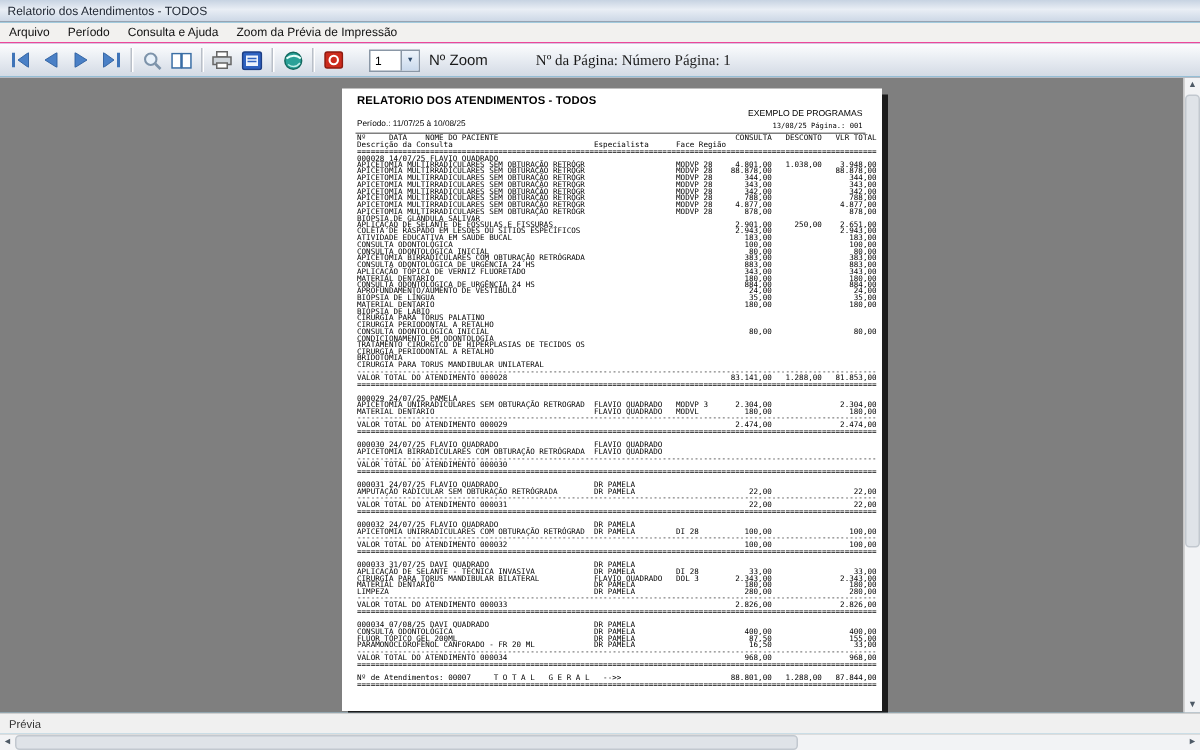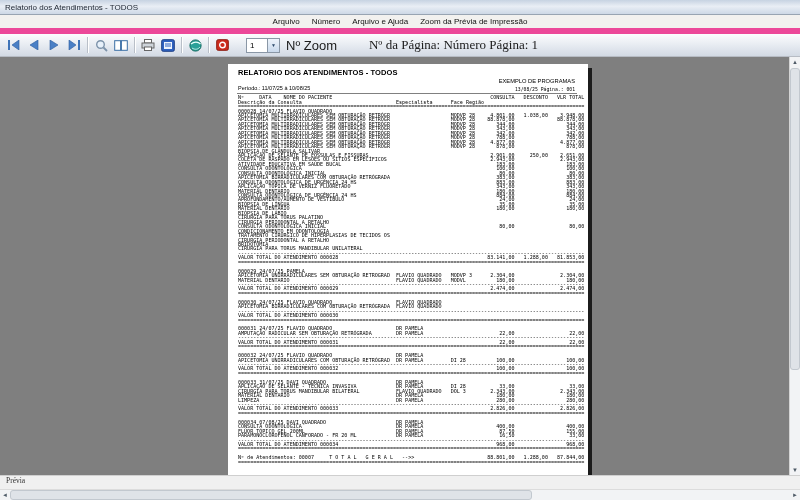--- a/index.html
+++ b/index.html
@@ -5,30 +5,30 @@
   html,body{margin:0;padding:0;width:800px;height:500px;overflow:hidden;
     font-family:"Liberation Sans",sans-serif;background:#9b9b9b;}
   #win{position:absolute;inset:0;display:flex;flex-direction:column;background:#0ea5e9;}
 
   
   #titlebar{height:14px;background:linear-gradient(#c7d3e2,#e9eef5 45%,#cdd8e6);
     border-bottom:1px solid #98a4b2;display:flex;align-items:center;}
   #titlebar span{font-size:8px;color:#1c2430;padding-left:5px;}
 
   
-  #menubar{height:13px;background:#f2f1ef;border-bottom:6px solid #ec4899;
-    display:flex;align-items:center;justify-content:center;}
+  #menubar{height:13px;background:#f2f1ef;border-bottom:1px solid #ec4899;
+    display:flex;align-items:center;}
   .menu-item{font-size:8px;color:#111;padding:0 6px;cursor:default;}
 
   
   #toolbar{height:22px;background:linear-gradient(#fcfdfe,#e3e8ef 60%,#d3dae4);
     border-bottom:1px solid #b7bcc4;display:flex;align-items:center;padding-left:4px;}
   .tbtn{width:20px;height:18px;display:flex;align-items:center;justify-content:center;border-radius:2px;}
   .tsep{width:1px;height:16px;background:#b9bfc8;margin:0 3px;box-shadow:1px 0 0 #fff;}
-  .tlabel{font-size:13px;color:#1a1a1a;margin-left:6px;}
+  .tlabel{font-size:10px;color:#1a1a1a;margin-left:6px;}
   #zoom-combo{width:32px;height:13px;background:#fff;border:1px solid #8a97a6;
     display:flex;align-items:center;margin-left:14px;font-size:8px;}
   #zoom-combo .val{flex:1;padding-left:3px;}
   #zoom-combo .arrow{width:11px;height:100%;background:linear-gradient(#eef4fb,#c9d9ec);
     border-left:1px solid #8a97a6;display:flex;align-items:center;justify-content:center;
     font-size:5px;color:#2d4a6b;}
   #page-num-label{margin-left:32px;font-family:Liberation Serif, serif;}
 
   
   #preview{position:relative;flex:1;background:#7f7f7f;overflow:hidden;}
@@ -46,42 +46,42 @@
     font-family:"DejaVu Sans Mono",monospace;font-size:10.1px;line-height:8.9px;}
 
   
   #vscroll{position:absolute;right:0;top:0;bottom:0;width:10px;background:#f2f3f5;
     border-left:1px solid #d4d4d4;display:flex;flex-direction:column;align-items:center;}
   #vscroll .sarrow{width:10px;height:10px;font-size:6px;color:#4e5a66;display:flex;
     align-items:center;justify-content:center;background:#f2f3f5;}
   #vthumb{width:8px;height:300px;background:#dfe3e8;border:1px solid #c2c8cf;border-radius:3px;margin-top:1px;}
   #vscroll .sarrow.down{margin-top:auto;}
   #statusbar{height:13px;background:#f0f0f0;border-top:1px solid #cfcfcf;
-    display:flex;align-items:flex-start;font-family:Liberation Serif, serif;}
+    display:flex;align-items:center;}
   #statusbar span{font-size:7.5px;color:#333;padding-left:6px;}
   #hscroll{height:10px;background:#f2f3f5;border-top:1px solid #dcdcdc;
     display:flex;align-items:center;}
   #hscroll .sarrow{width:10px;height:10px;font-size:6px;color:#4e5a66;display:flex;
     align-items:center;justify-content:center;}
   #hthumb{height:8px;flex:0 0 520px;background:#dfe3e8;border:1px solid #c2c8cf;border-radius:3px;}
   #hscroll .sarrow.right{margin-left:auto;}
 </style>
 </head>
 <body>
 
 <div id="win">
 
   <div id="titlebar">
     <span>Relatorio dos Atendimentos - TODOS</span>
   </div>
 
   <div id="menubar">
     <span class="menu-item">Arquivo</span>
-    <span class="menu-item">Número</span>
-    <span class="menu-item">Arquivo e Ajuda</span>
+    <span class="menu-item">Período</span>
+    <span class="menu-item">Consulta e Ajuda</span>
     <span class="menu-item">Zoom da Prévia de Impressão</span>
   </div>
 
   <div id="toolbar">
     <div class="tbtn">
       <svg width="14" height="10" viewBox="0 0 14 10">
           <rect x="1" y="0" width="2" height="10" fill="#3f74b8"></rect>
           <path d="M12 0 L5 5 L12 10 Z" fill="#4a80c6" stroke="#2c5d9e" stroke-width="0.6"></path>
         </svg>
     </div>

